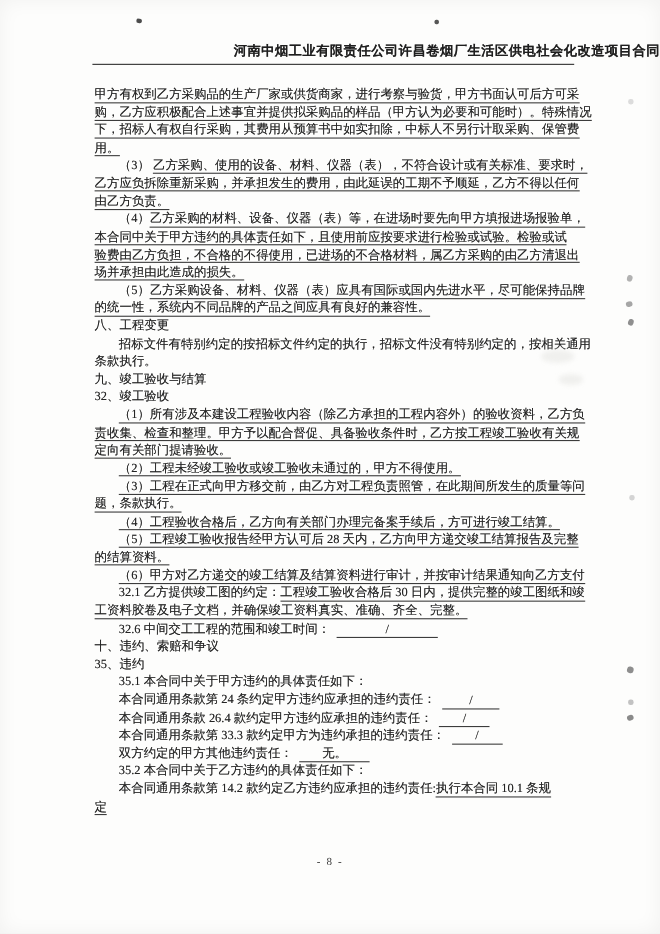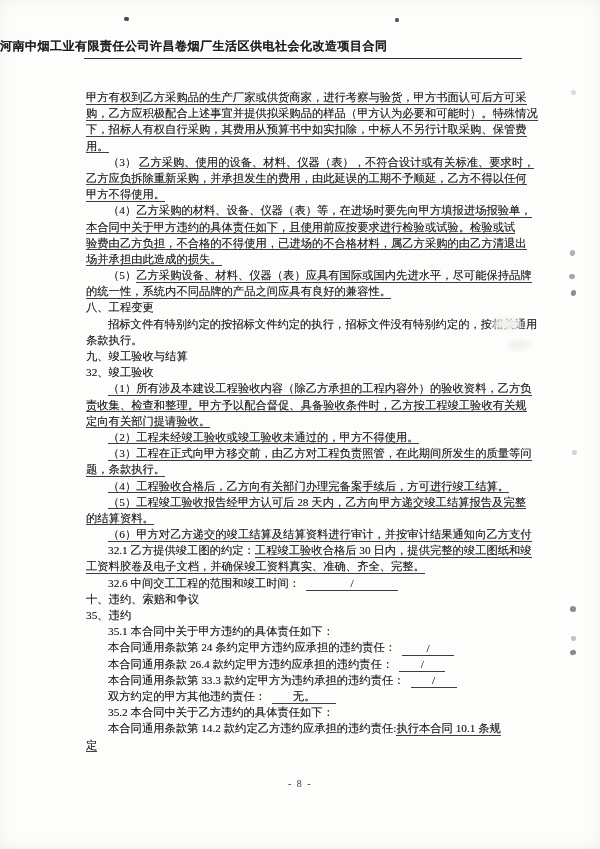--- a/index.html
+++ b/index.html
@@ -8,32 +8,32 @@
     width:600px;height:849px;
     margin:0 auto;
     background:#fdfdfc;
     overflow:hidden;
     font-family:"Liberation Serif","DejaVu Serif",serif;
     color:#242424;
     box-shadow:inset 0 0 18px rgba(0,0,0,0.05);
   }
   .doc-title{
     position:absolute;top:38px;left:0;width:100%;
-    text-align:left;
+    text-align:right;
     font-size:12px;font-weight:bold;
     letter-spacing:0.5px;
     color:#1e1e1e;
     text-shadow:0 0 0.5px rgba(0,0,0,0.55);
   }
   .title-rule{
     position:absolute;top:58px;left:84px;width:438px;height:1px;
     background:#2f2f2f;
   }
   .doc-body{
-    position:absolute;top:89px;left:86px;width:452px;
+    position:absolute;top:78px;left:86px;width:452px;
     font-size:11.3px;
   }
   .line{
     height:16.2px;line-height:16.2px;
     white-space:nowrap;
     text-shadow:0 0 0.4px rgba(20,20,20,0.5);
   }
   .line.indent{padding-left:22px;}
   .seg.u{
     border-bottom:1px solid #3c3c3c;
@@ -77,21 +77,21 @@
   <div class="doc-title">河南中烟工业有限责任公司许昌卷烟厂生活区供电社会化改造项目合同</div>
   <div class="title-rule"></div>
 
   <div class="doc-body" id="doc-lines">
       <div class="line"><span class="seg u">甲方有权到乙方采购品的生产厂家或供货商家，进行考察与验货，甲方书面认可后方可采</span></div>
       <div class="line"><span class="seg u">购，乙方应积极配合上述事宜并提供拟采购品的样品（甲方认为必要和可能时）。特殊情况</span></div>
       <div class="line"><span class="seg u">下，招标人有权自行采购，其费用从预算书中如实扣除，中标人不另行计取采购、保管费</span></div>
       <div class="line"><span class="seg u">用。</span></div>
       <div class="line indent"><span class="seg">（3） </span><span class="seg u">乙方采购、使用的设备、材料、仪器（表），不符合设计或有关标准、要求时，</span></div>
       <div class="line"><span class="seg u">乙方应负拆除重新采购，并承担发生的费用，由此延误的工期不予顺延，乙方不得以任何</span></div>
-      <div class="line"><span class="seg u">甲方不得使用。</span></div>
+      <div class="line"><span class="seg u">由乙方负责。</span></div>
       <div class="line indent"><span class="seg">（4）</span><span class="seg u">乙方采购的材料、设备、仪器（表）等，在进场时要先向甲方填报进场报验单，</span></div>
       <div class="line"><span class="seg u">本合同中关于甲方违约的具体责任如下，且使用前应按要求进行检验或试验。检验或试</span></div>
       <div class="line"><span class="seg u">验费由乙方负担，不合格的不得使用，已进场的不合格材料，属乙方采购的由乙方清退出</span></div>
       <div class="line"><span class="seg u">场并承担由此造成的损失。</span></div>
       <div class="line indent"><span class="seg">（5）</span><span class="seg u">乙方采购设备、材料、仪器（表）应具有国际或国内先进水平，尽可能保持品牌</span></div>
       <div class="line"><span class="seg u">的统一性，系统内不同品牌的产品之间应具有良好的兼容性。</span></div>
       <div class="line"><span class="seg">八、工程变更</span></div>
       <div class="line indent"><span class="seg">招标文件有特别约定的按招标文件约定的执行，招标文件没有特别约定的，按相关通用</span></div>
       <div class="line"><span class="seg">条款执行。</span></div>
       <div class="line"><span class="seg">九、竣工验收与结算</span></div>

